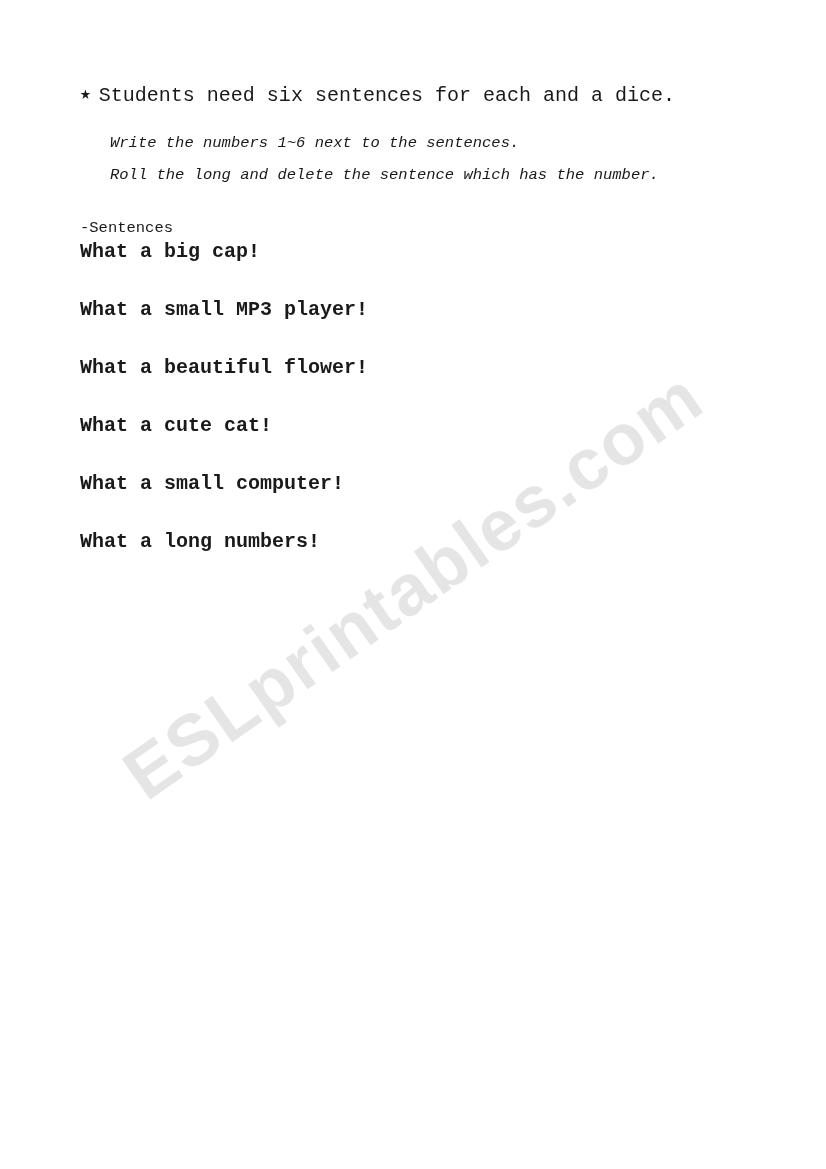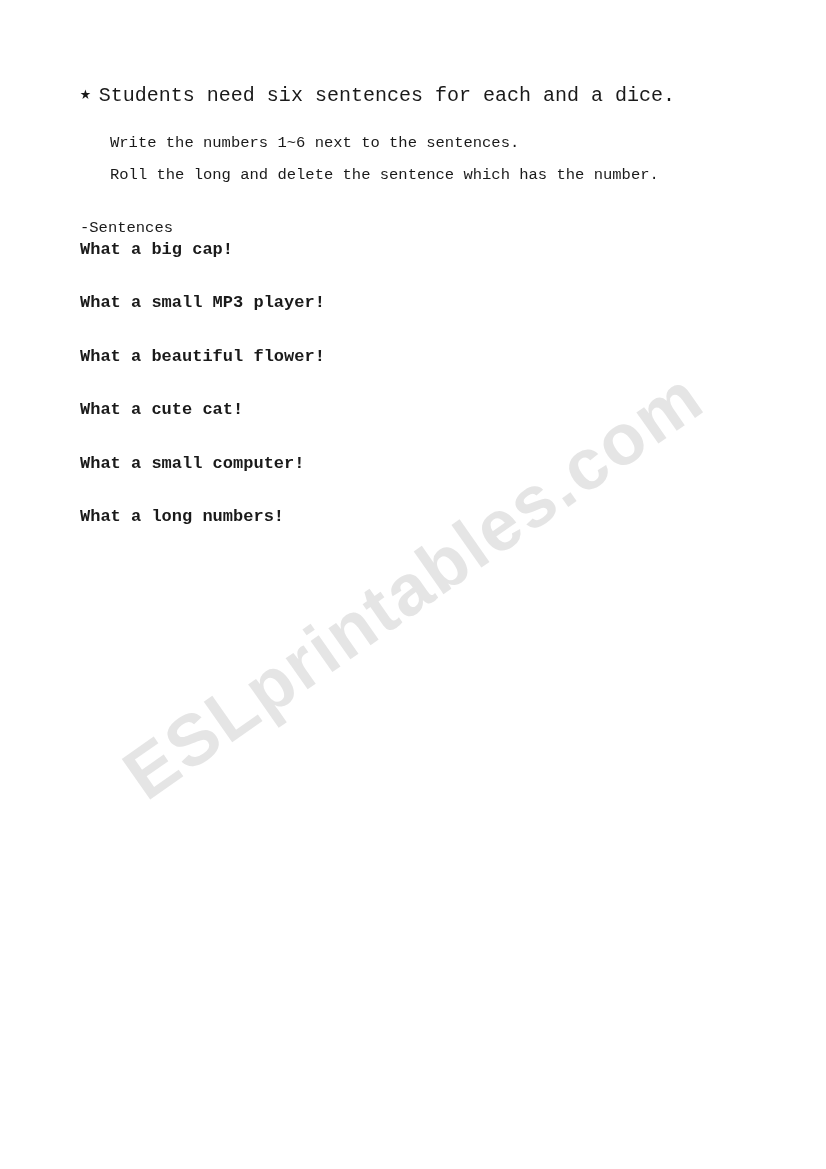--- a/index.html
+++ b/index.html
@@ -60,37 +60,38 @@
     }
 
     .instruction-text {
       font-size: 20px;
       line-height: 1.6;
     }
 
     .indented-instructions {
       padding-left: 30px;
       margin-top: 18px;
+      font-style: italic;
     }
 
     .indented-instructions p {
       font-size: 15.5px;
       line-height: 1.7;
       margin-bottom: 6px;
       text-align: justify;
     }
 
     .sentences-label {
       margin-top: 28px;
       font-size: 15.5px;
     }
 
     .sentence-item {
       font-weight: bold;
-      font-size: 17px;
+      font-size: 20px;
       margin-bottom: 28px;
       line-height: 1.5;
     }
   </style>
 </head>
 <body>
 
 <div class="page">
 
   <div class="watermark">ESLprintables.com</div>

